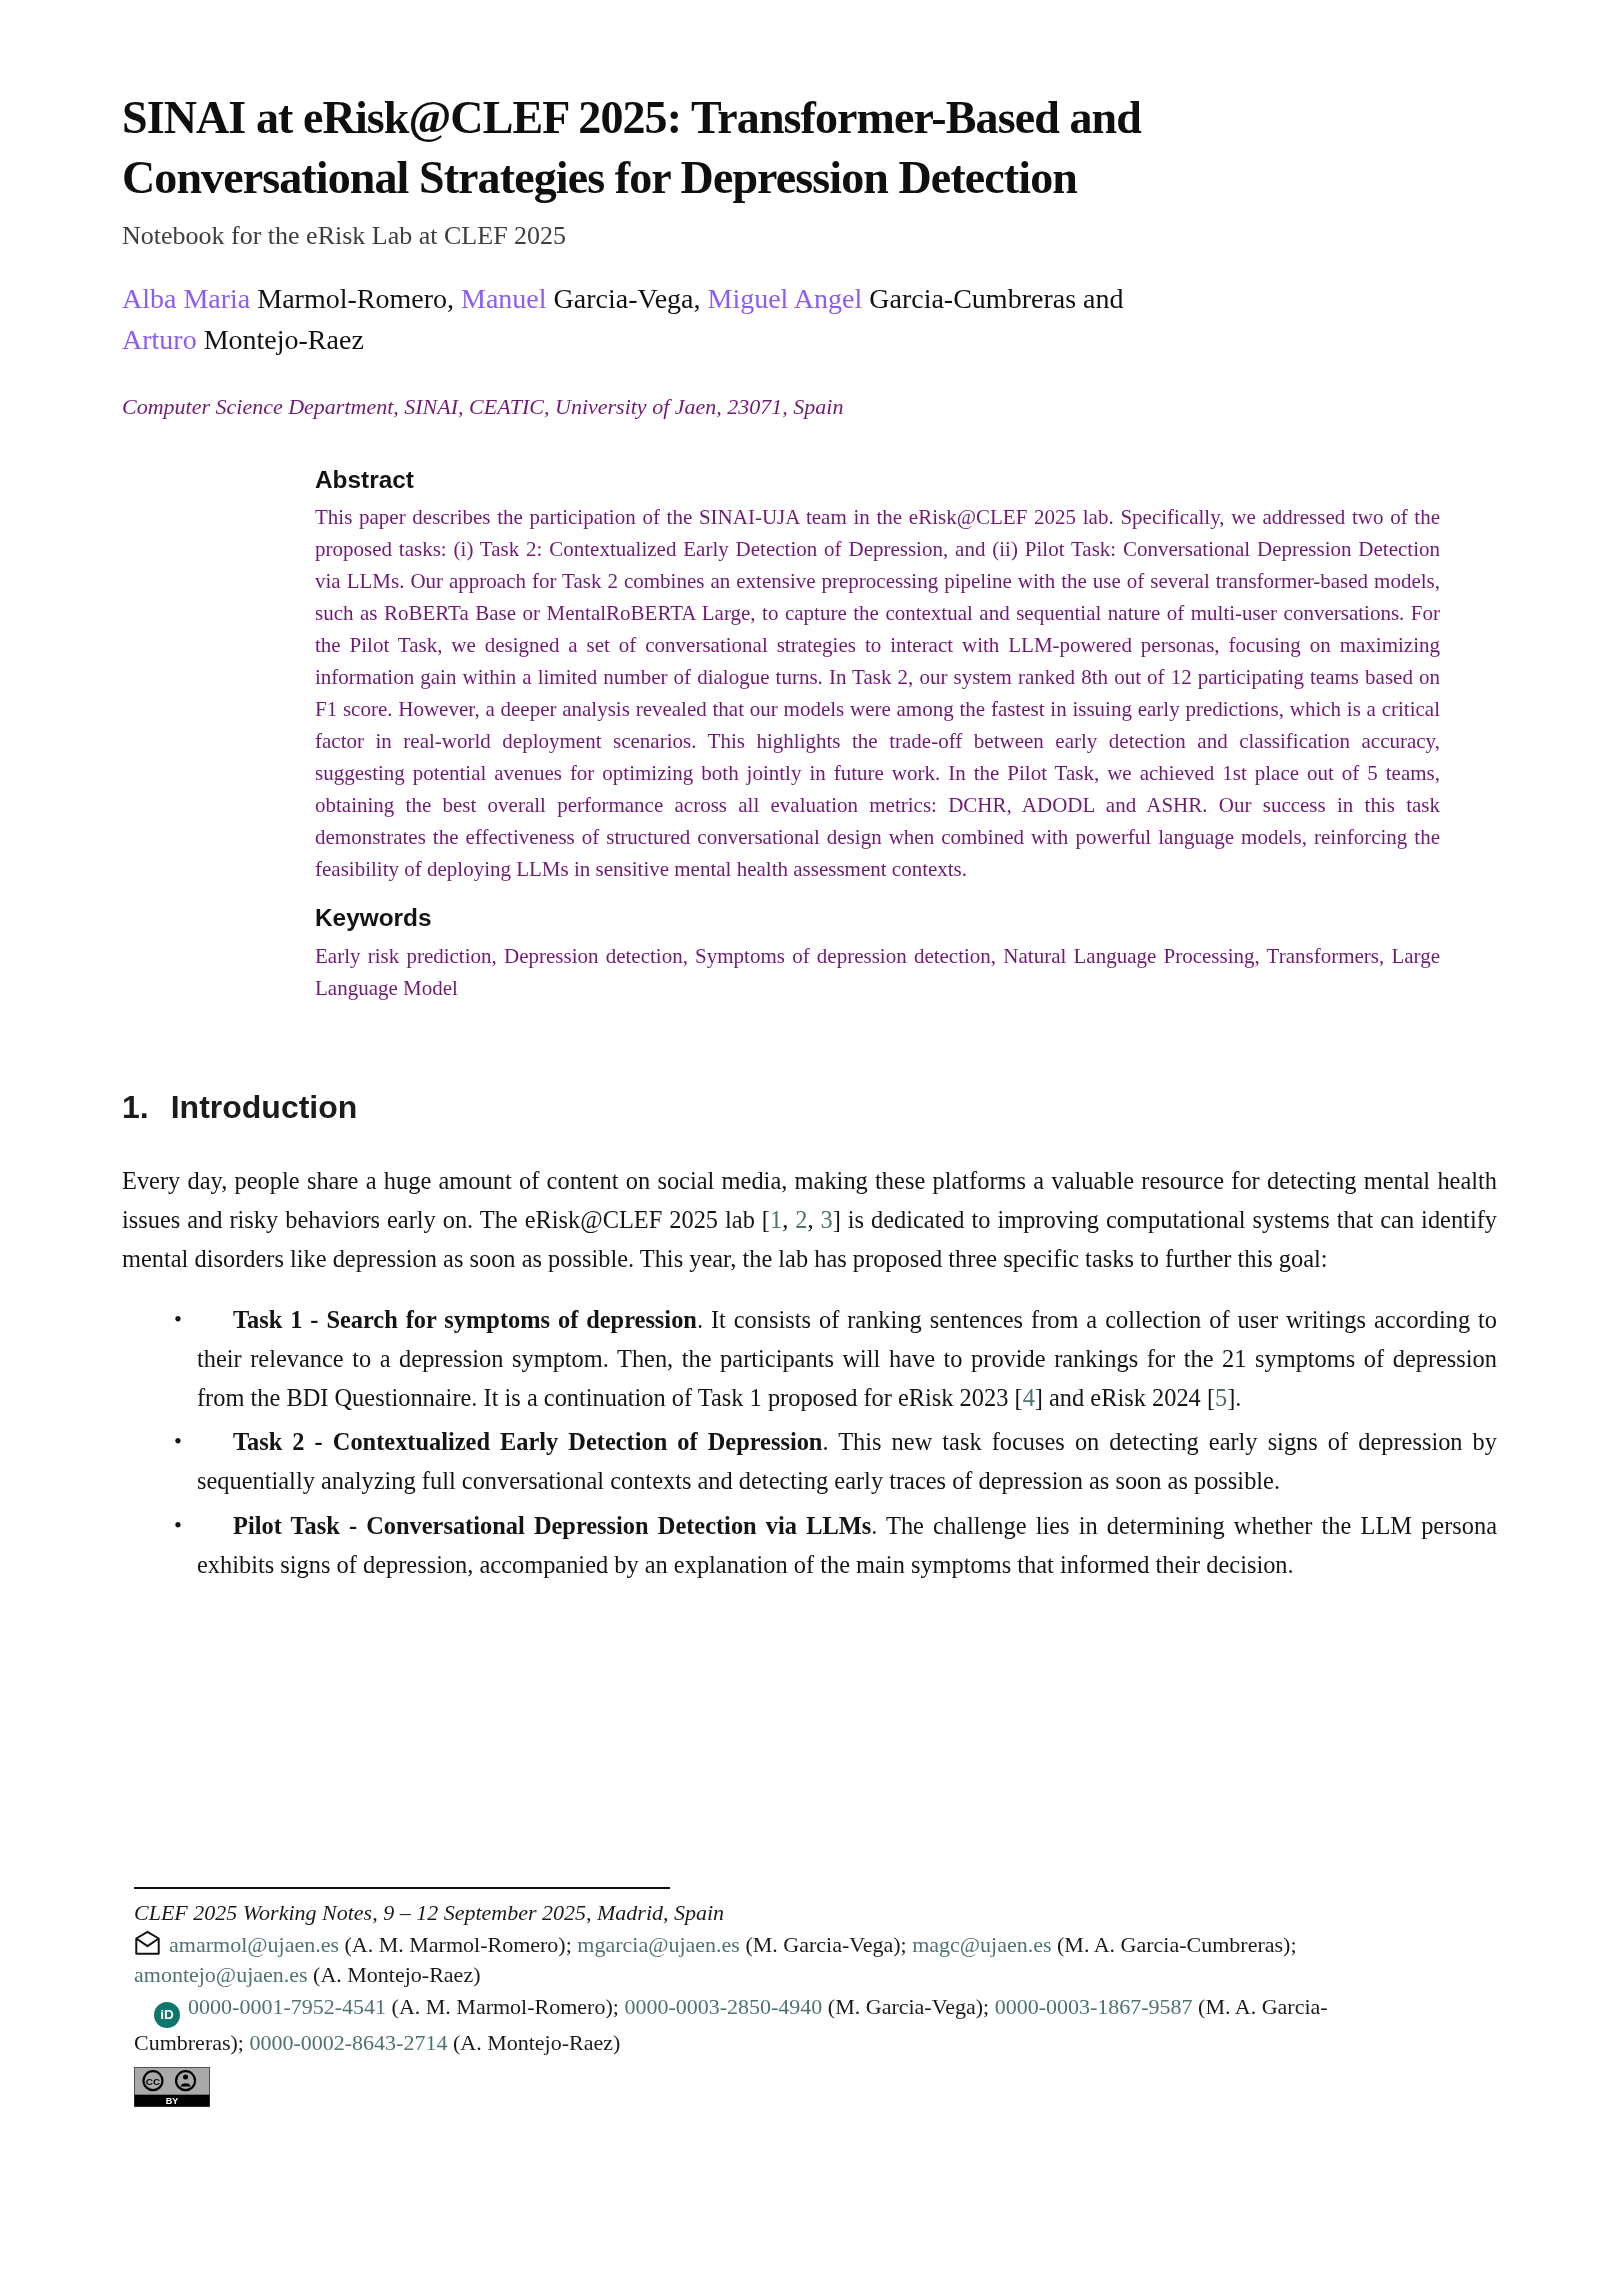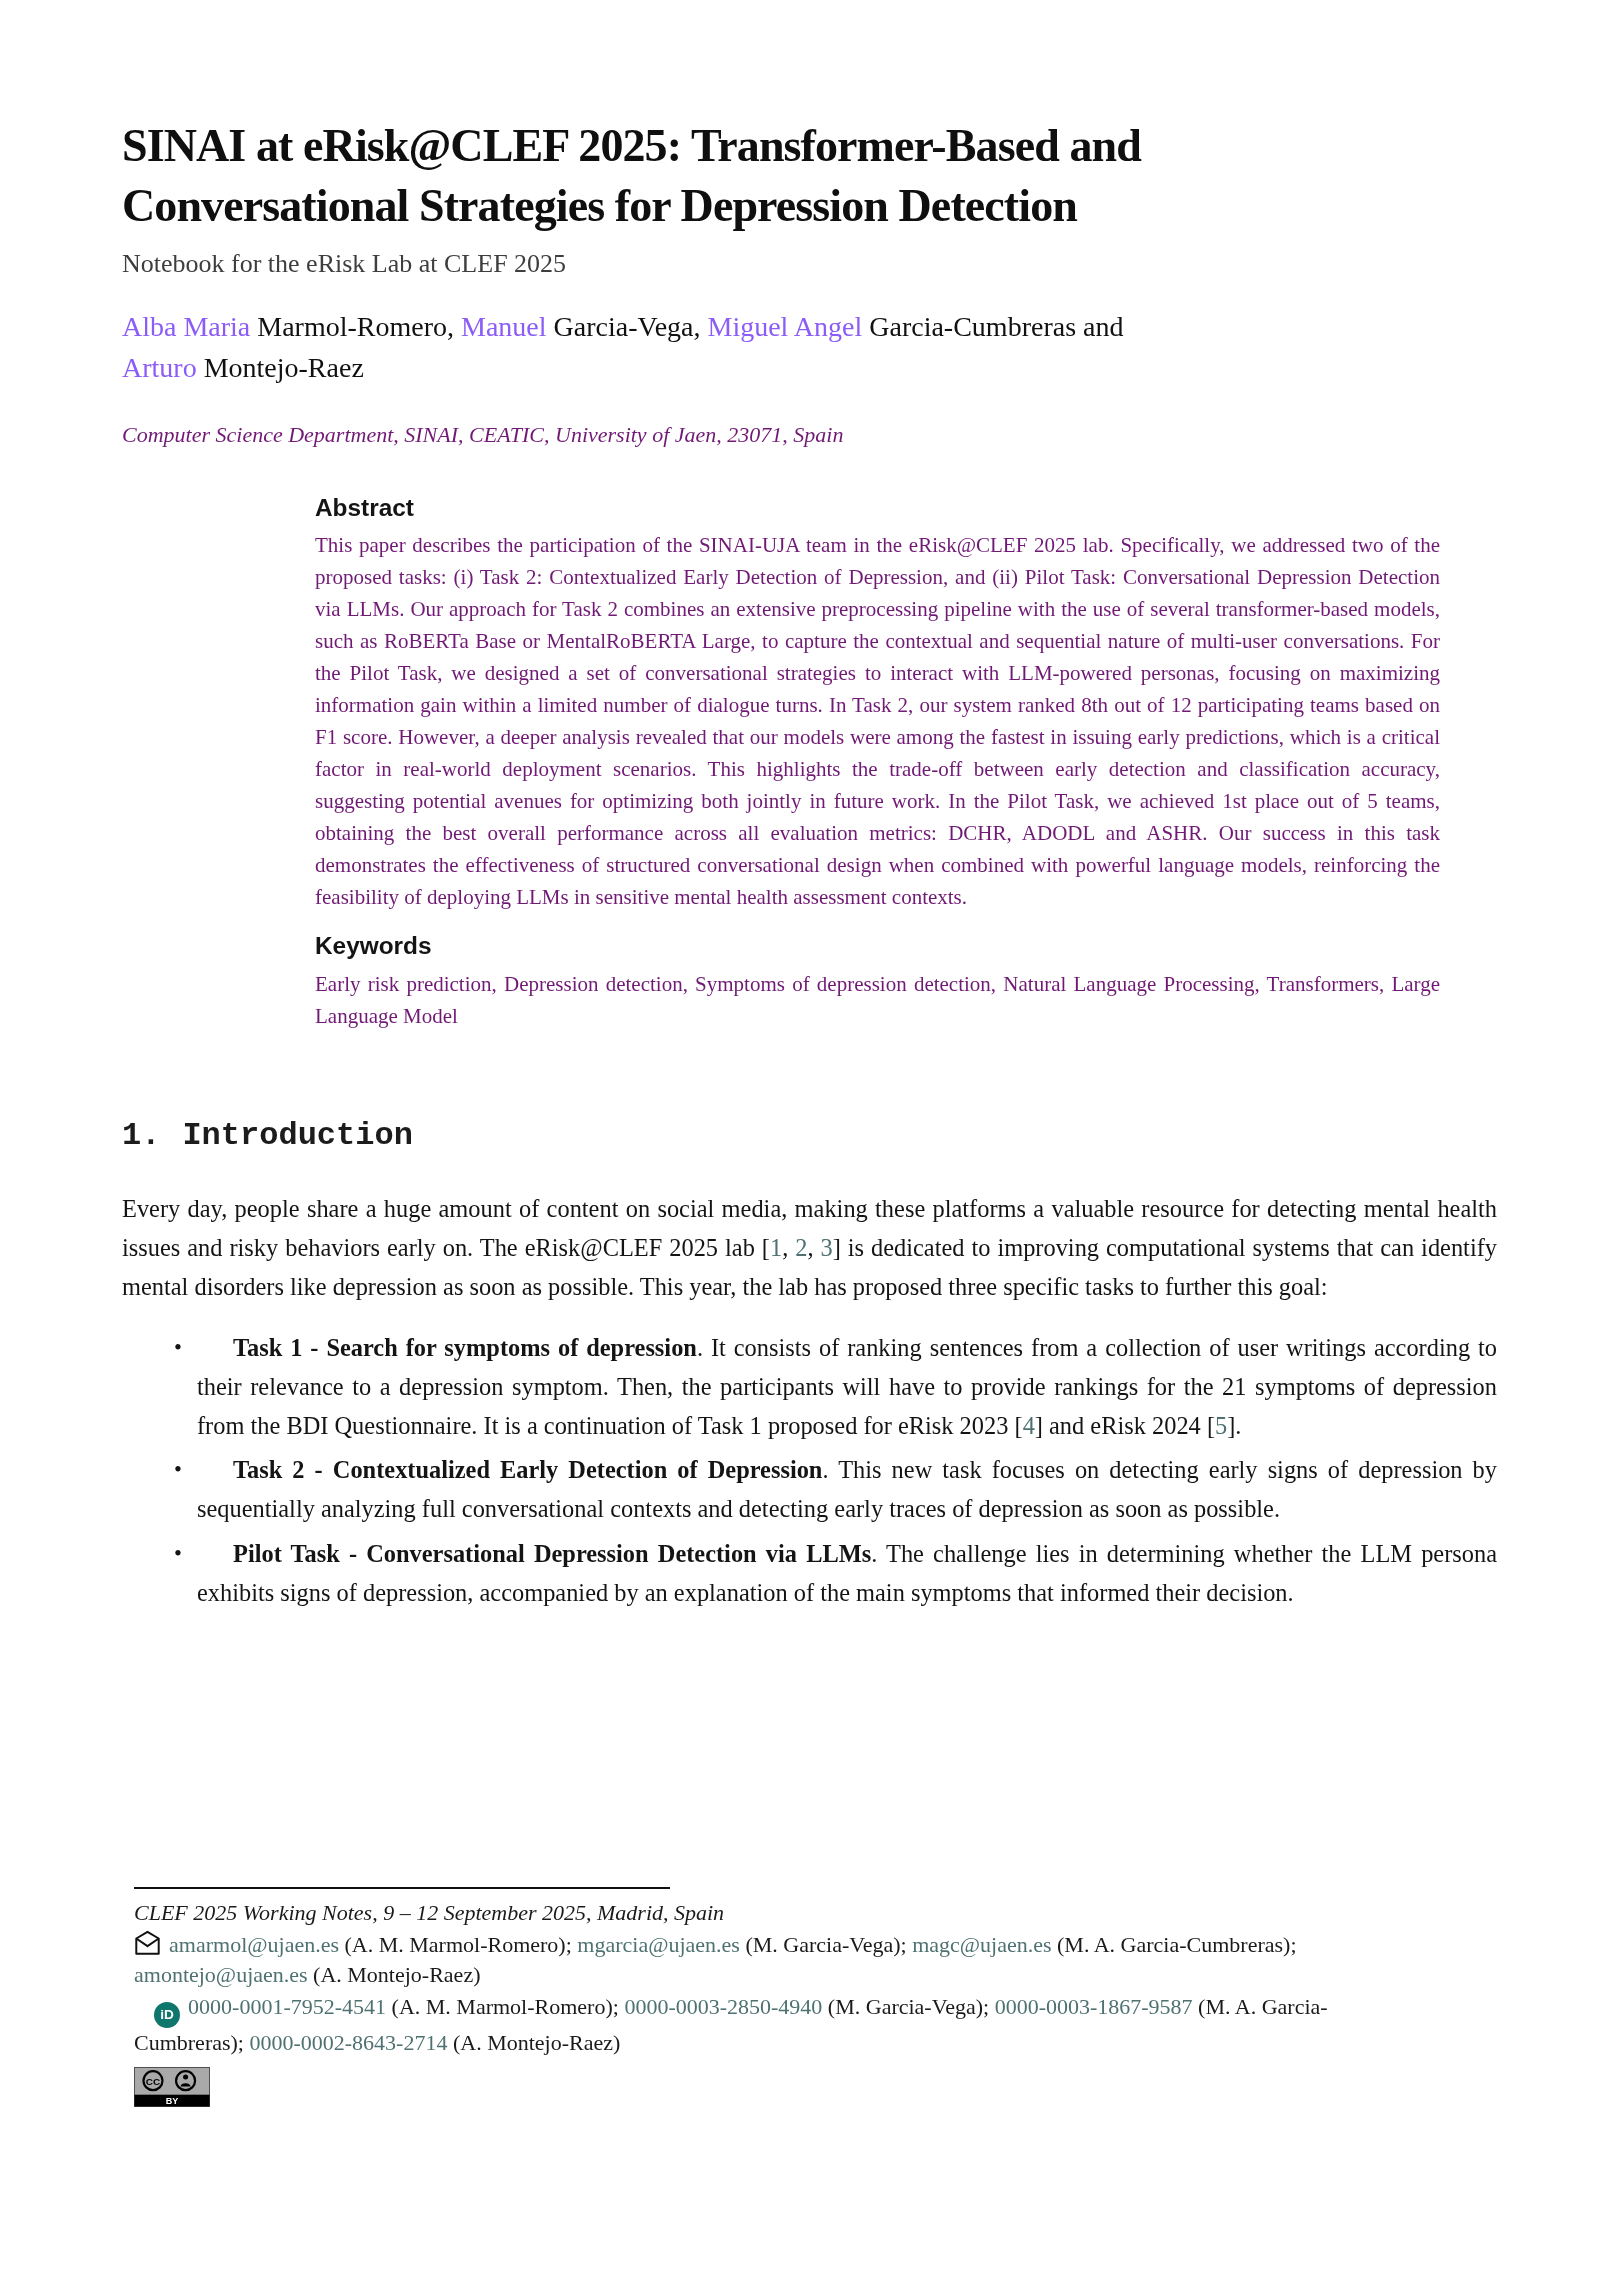--- a/index.html
+++ b/index.html
@@ -5,21 +5,21 @@
   html,body{margin:0;padding:0;background:#ffffff;}
   .page{
     position:relative;
     width:1616px;
     height:2285px;
     background:#ffffff;
     font-family:"Liberation Serif", serif;
     color:#161616;
     overflow:hidden;
   }
-  .content{padding:116px 119px 0 122px;}
+  .content{padding:88px 119px 0 122px;}
 
   .title{
     margin:0;
     max-width:1058px;
     font-family:"Liberation Serif", serif;
     font-weight:700;
     font-size:46px;
     line-height:60px;
     letter-spacing:-0.9px;
     color:#0f0f0f;
@@ -61,21 +61,21 @@
     margin:5.4px 0 0 0;
     font-size:21px;
     line-height:32px;
     text-align:justify;
     color:#701a75;
   }
   .keywords-heading{margin-top:16.3px;}
 
   .section-heading{
     margin:83px 0 0 0;
-    font-family:Liberation Mono, monospace;
+    font-family:Liberation Sans, sans-serif;
     font-weight:700;
     font-size:32px;
     line-height:41px;
     color:#1c1c1c;
   }
   .section-number{margin-right:22px;}
 
   .body-par{
     margin:33px 0 0 0;
     font-size:24.4px;

